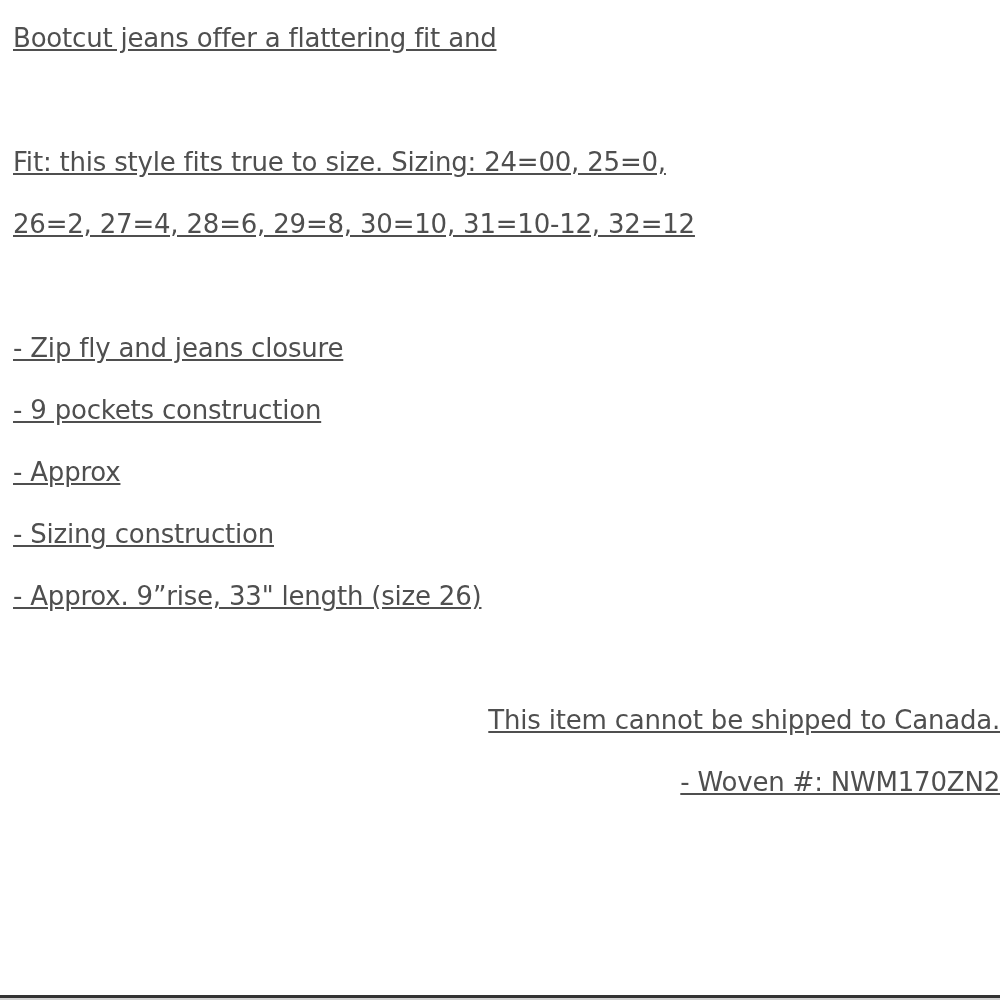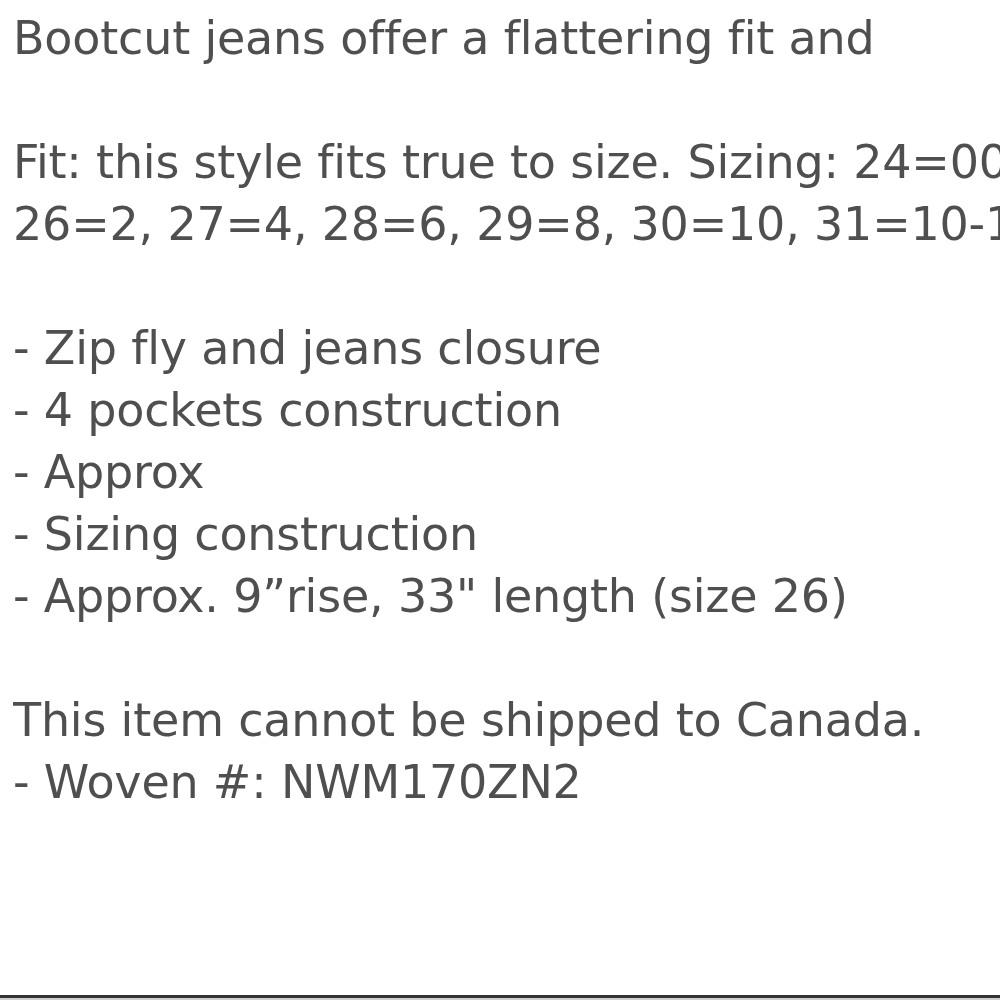--- a/index.html
+++ b/index.html
@@ -12,31 +12,33 @@
     height: 1000px;
     overflow: hidden;
     background: var(--background, #ffffff);
     font-family: "DejaVu Sans", sans-serif;
   }
   .description {
     position: absolute;
     top: 7px;
     left: 13px;
     right: 0;
-    font-size: 46px;
+    font-size: 26px;
     line-height: 62px;
     font-weight: 400;
     color: var(--text_color, #4f4f4f);
     letter-spacing: -0.2px;
+    text-decoration: underline;
   }
   .para {
     margin: 0 0 62px 0;
   }
   .para:last-child {
     margin-bottom: 0;
+    text-align: right;
   }
   .line {
     height: 62px;
     white-space: pre;
     overflow: hidden;
   }
   .divider {
     position: absolute;
     left: 0;
     top: 995px;
@@ -55,21 +57,21 @@
     <div class="line">Bootcut jeans offer a flattering fit and</div>
   </section>
 
   <section class="para">
     <div class="line">Fit: this style fits true to size. Sizing: 24=00, 25=0,</div>
     <div class="line">26=2, 27=4, 28=6, 29=8, 30=10, 31=10-12, 32=12</div>
   </section>
 
   <section class="para">
     <div class="line">- Zip fly and jeans closure</div>
-    <div class="line">- 4 pockets construction</div>
+    <div class="line">- 9 pockets construction</div>
     <div class="line">- Approx</div>
     <div class="line">- Sizing construction</div>
     <div class="line">- Approx. 9”rise, 33" length (size 26)</div>
   </section>
 
   <section class="para">
     <div class="line">This item cannot be shipped to Canada.</div>
     <div class="line">- Woven #: NWM170ZN2</div>
   </section>
 

